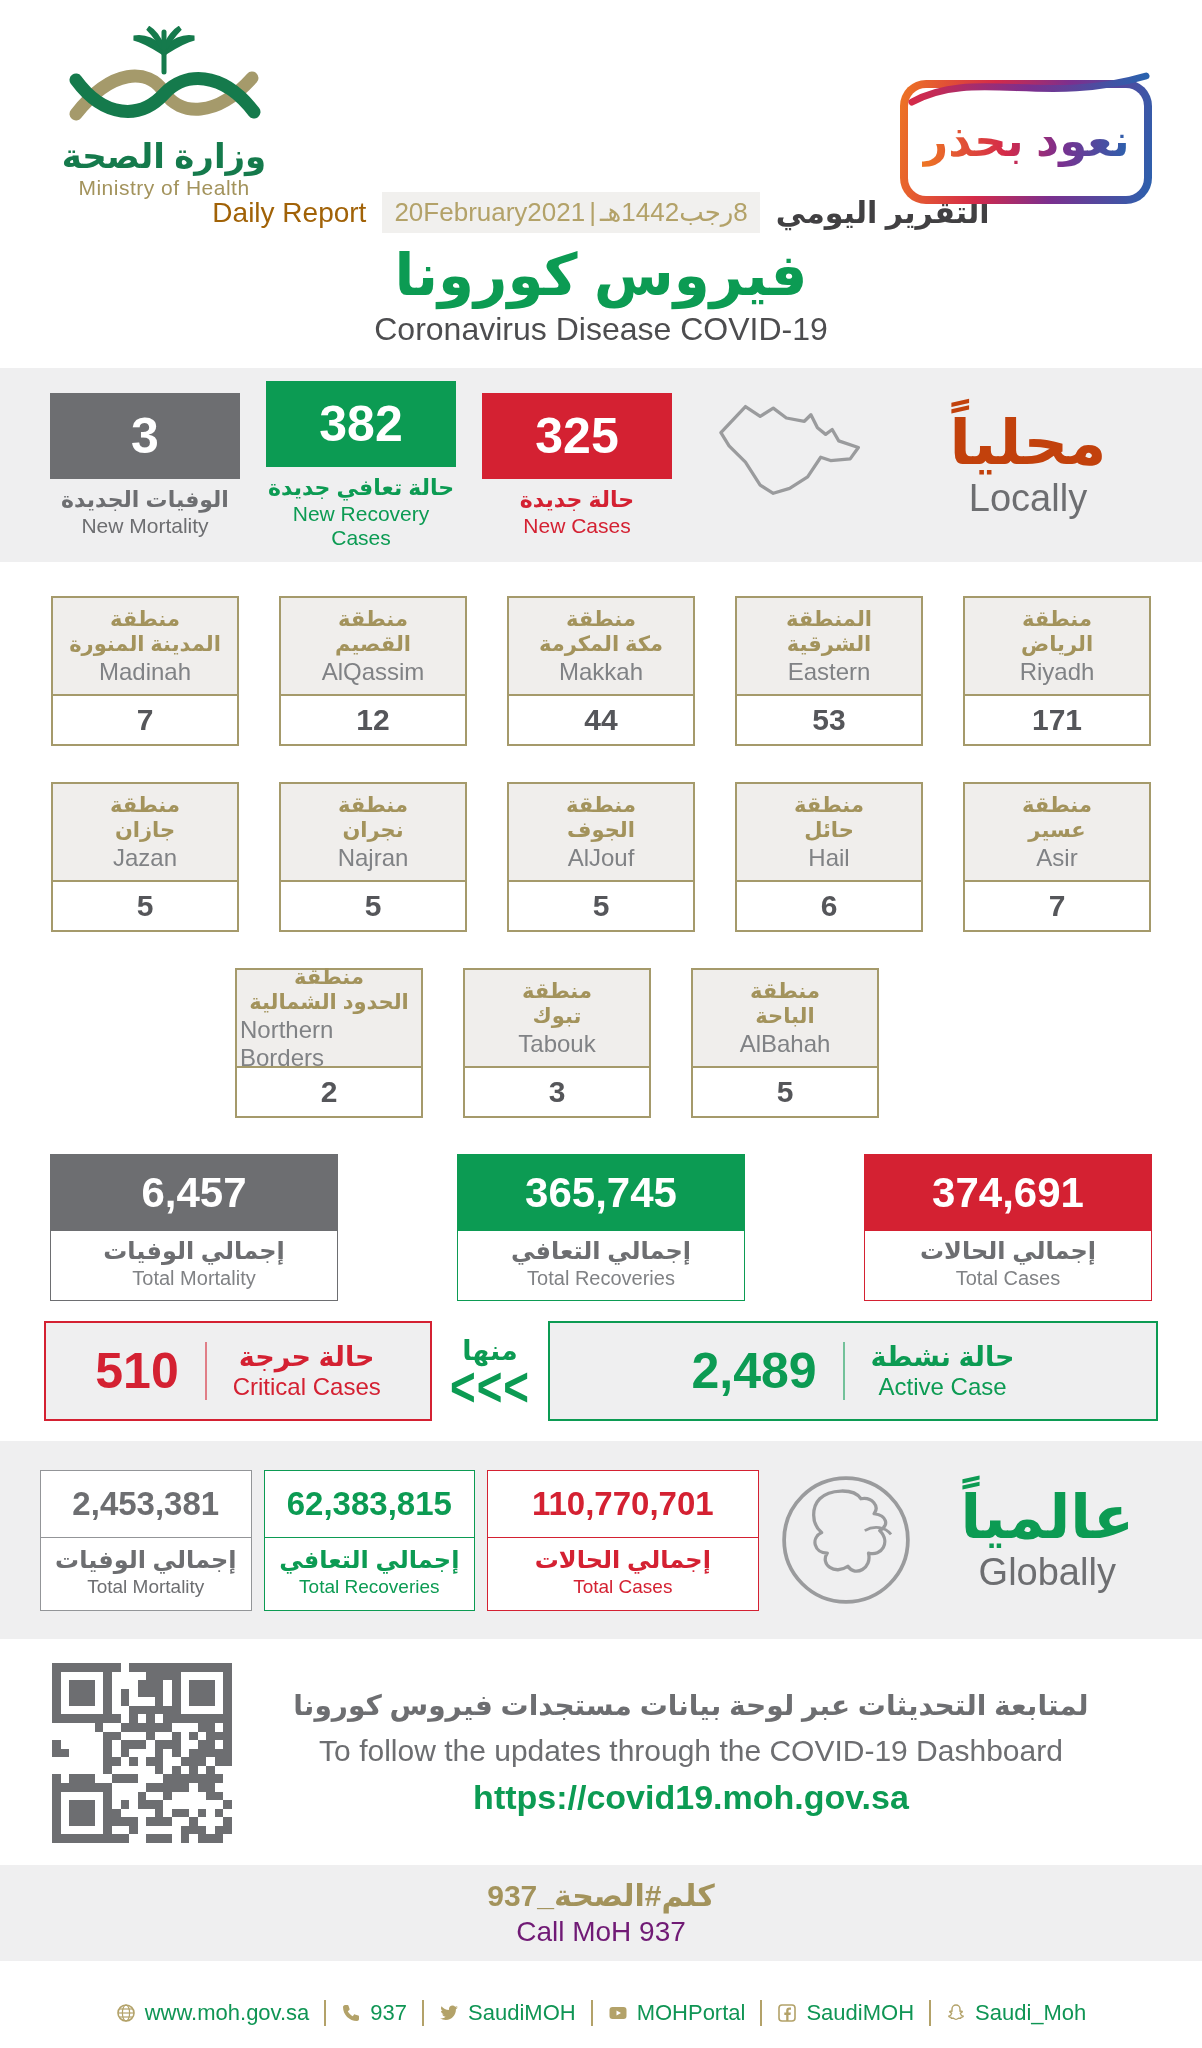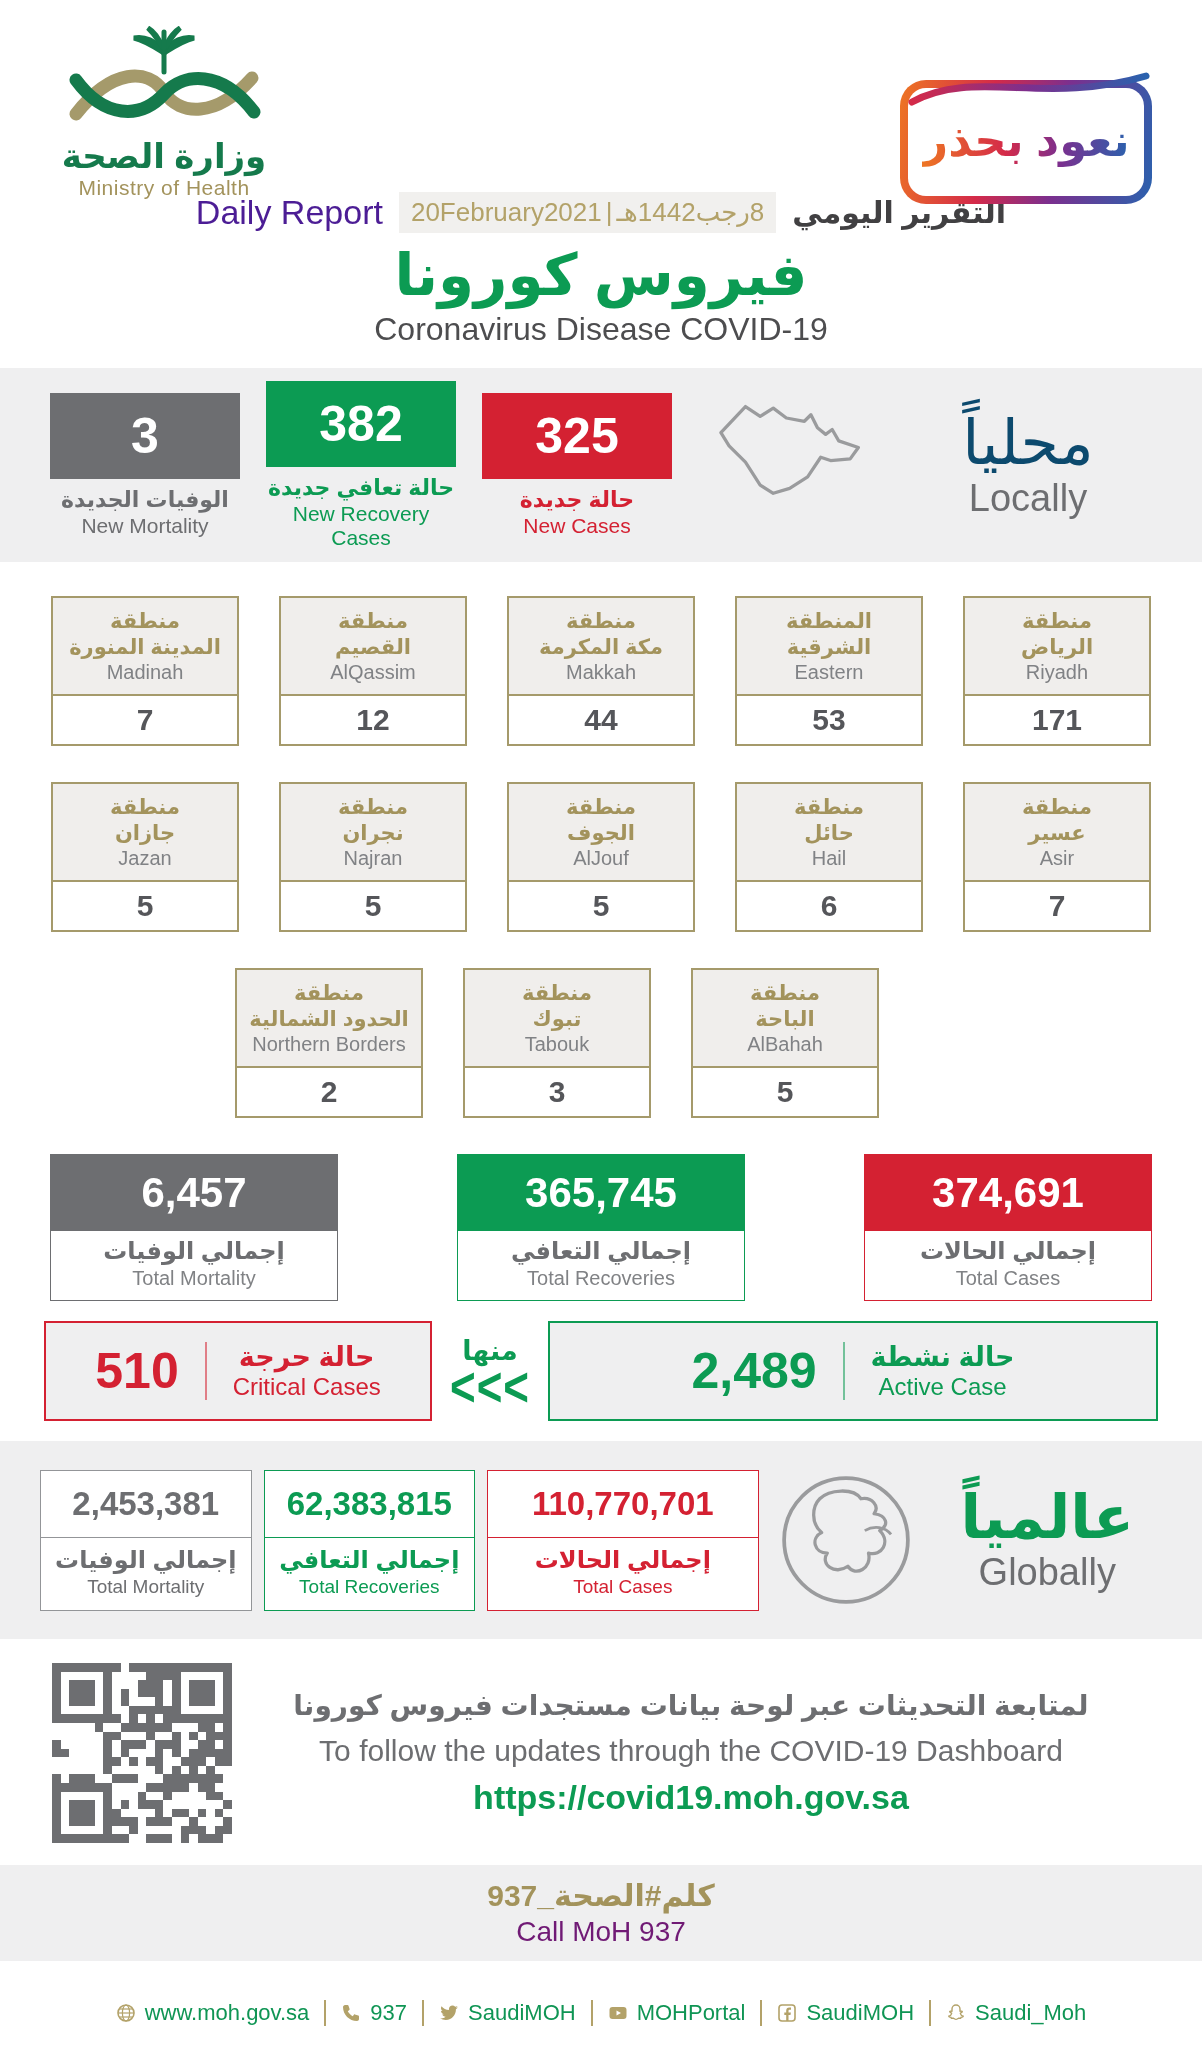--- a/index.html
+++ b/index.html
@@ -16,53 +16,53 @@
          background:linear-gradient(100deg,#ee7623,#d42a49 35%,#7c2f8e 62%,#2a62ae);
          padding:8px;box-sizing:border-box}
   .badge-inner{width:100%;height:100%;background:#fff;border-radius:18px;
                display:flex;align-items:center;justify-content:center}
   .badge-text{font-size:45px;font-weight:bold;
               background:linear-gradient(90deg,#ee7623,#d42a49 40%,#7c2f8e 66%,#2a62ae);
               -webkit-background-clip:text;background-clip:text;color:transparent;padding-bottom:4px}
   .badge-swoosh{position:absolute;top:-14px;left:-6px}
 
   .report-row{display:flex;justify-content:center;align-items:center;gap:16px;margin-top:-6px}
-  .dr-en{font-size:34px;color:#4c1d95}
+  .dr-en{font-size:28px;color:#a16207}
   .date-chip{background:#f1f0ee;padding:5px 12px;display:flex;align-items:center;gap:4px;
              color:#b3a269;font-size:26px}
   .tr-ar{font-size:30px;color:#414042;font-weight:bold}
   .title-ar{text-align:center;font-size:58px;font-weight:bold;color:#0c9b53;margin-top:8px}
   .title-en{text-align:center;font-size:32px;color:#4d4d4f;margin-top:2px}
 
   
   .band{background:#efeff0}
   .locally-band{margin-top:20px;height:194px;display:flex;align-items:center;
                 padding:0 50px;box-sizing:border-box;gap:26px}
   .stat{width:190px;text-align:center}
   .stat-num{height:86px;display:flex;align-items:center;justify-content:center;
             color:#fff;font-size:50px;font-weight:bold}
   .stat .ar{font-size:22px;font-weight:bold;margin-top:8px}
   .stat .en{font-size:21px;margin-top:1px}
   .c-gray .stat-num{background:#6d6e71}.c-gray .ar,.c-gray .en{color:#6d6e71}
   .c-green .stat-num{background:#0c9b53}.c-green .ar,.c-green .en{color:#0c9b53}
   .c-red .stat-num{background:#d42132}.c-red .ar,.c-red .en{color:#d42132}
   .map-wrap{width:180px}
   .loc-head{flex:1;text-align:center}
-  .loc-head .ar{font-size:62px;font-weight:normal;color:#0c4a6e;line-height:1.05}
+  .loc-head .ar{font-size:62px;font-weight:bold;color:#c2410c;line-height:1.05}
   .loc-head .en{font-size:38px;color:#6d6e71;margin-top:2px}
 
   
   .regions{margin-top:34px}
   .regions-row{display:flex;flex-direction:row-reverse;justify-content:center;gap:40px;margin-bottom:36px}
   .row-last{transform:translateX(-44px)}
   .region-box{width:188px;border:2px solid #a59a6b;background:#fff;box-sizing:border-box}
   .region-head{height:98px;background:#f0eeec;border-bottom:2px solid #a59a6b;display:flex;
                flex-direction:column;align-items:center;justify-content:center;padding:2px 3px;box-sizing:border-box}
   .region-ar{color:#a3935c;font-weight:bold;font-size:21px;line-height:1.2;text-align:center;white-space:pre-line}
-  .region-en{color:#808285;font-size:20px;margin-top:2px}
+  .region-en{color:#808285;font-size:24px;margin-top:2px}
   .region-val{height:48px;display:flex;align-items:center;justify-content:center;
               font-size:30px;font-weight:bold;color:#55565a}
 
   
   .totals-row{display:flex;flex-direction:row-reverse;justify-content:space-between;
               padding:0 50px;margin-top:14px}
   .total-box{width:288px;border:1px solid;box-sizing:border-box}
   .total-num{height:76px;display:flex;align-items:center;justify-content:center;
              font-size:42px;font-weight:bold;color:#fff}
   .total-labels{text-align:center;padding:6px 0 10px;background:#fff}

